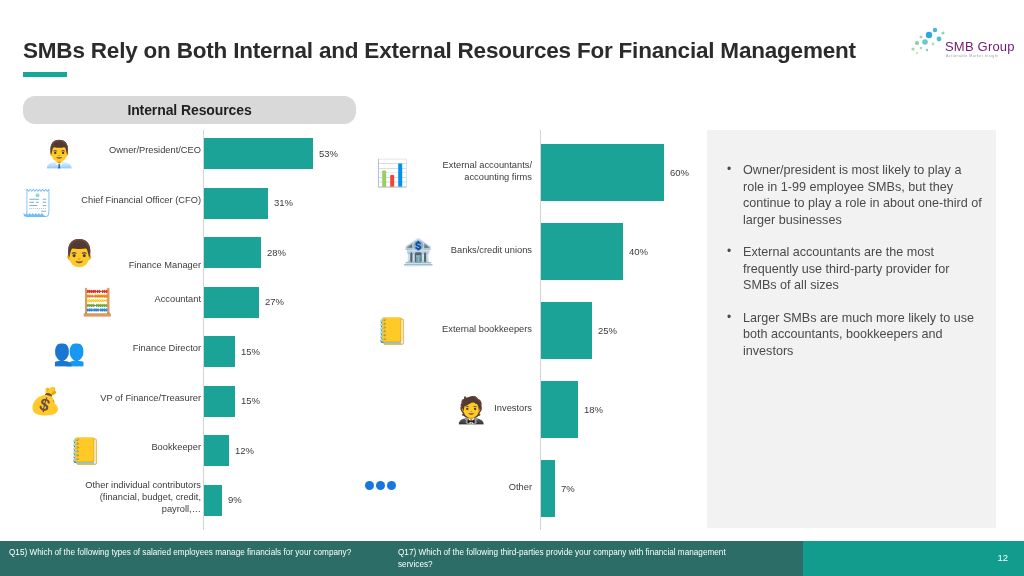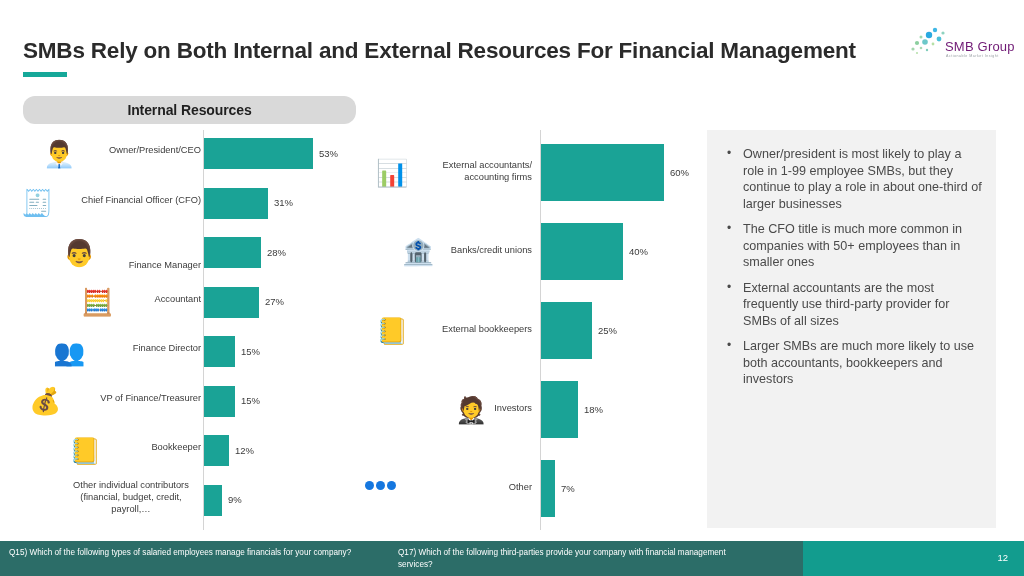--- a/index.html
+++ b/index.html
@@ -76,21 +76,21 @@
   }
 
   
   .bullets {
     position: absolute; left: 707px; top: 130px; width: 289px; height: 398px;
     background: #f2f2f2; padding: 16px 14px 10px 14px;
   }
   .bullets ul { list-style: none; }
   .bullets li {
     position: relative; padding-left: 22px; margin-bottom: 9px;
-    font-size: 12.6px; line-height: 16.5px; color: #4a4a4a;
+    font-size: 12.6px; line-height: 16.5px; color: #4a4a4a; margin-top: 16px;
   }
   .bullets li::before {
     content: "•"; position: absolute; left: 6px; top: -1px;
     font-size: 12px; color: #4a4a4a;
   }
 
   
   .footer { position: absolute; left: 0; top: 541px; width: 1024px; height: 35px; }
   .footer-dark {
     position: absolute; left: 0; top: 0; width: 803px; height: 35px; background: #2c6d68;
@@ -178,21 +178,21 @@
         <div class="bar" style="left: 181px; top: 8px; width: 31px; height: 31px; background: rgb(26, 163, 150);"></div>
         <div class="bar-value" style="left: 218px; top: 18.5px;">15%</div>
       </div>
       <div class="row" style="top: 297px; height: 49.5px;">
         <div class="row-icon" style="left: 48px; top: 8.5px; width: 30px; height: 30px;">📒</div>
         <div class="row-label" style="top: 14px;">Bookkeeper</div>
         <div class="bar" style="left: 181px; top: 8px; width: 25px; height: 31px; background: rgb(26, 163, 150);"></div>
         <div class="bar-value" style="left: 212px; top: 18.5px;">12%</div>
       </div>
       <div class="row" style="top: 346.5px; height: 49.5px;">
-        <div class="row-label" style="top: 2px; text-align: center;">Other individual contributors (financial, budget, credit, payroll,…</div>
+        <div class="row-label" style="top: 2px;">Other individual contributors (financial, budget, credit, payroll,…</div>
         <div class="bar" style="left: 181px; top: 8px; width: 18px; height: 31px; background: rgb(26, 163, 150);"></div>
         <div class="bar-value" style="left: 205px; top: 18.5px;">9%</div>
       </div>
     </div>
 
   <div class="chart" id="chart-external">
     <div class="axis"></div>
   <div class="row" style="top: 4px; height: 79px;">
         <div class="row-icon" style="left: 6px; top: 23.5px; width: 30px; height: 30px;">📊</div>
         <div class="row-label" style="top: 25px;">External accountants/ accounting firms</div>
@@ -227,21 +227,20 @@
         </div>
         <div class="row-label" style="top: 31px;">Other</div>
         <div class="bar" style="left: 169px; top: 10px; width: 14px; height: 57px; background: rgb(26, 163, 150);"></div>
         <div class="bar-value" style="left: 189px; top: 33.5px;">7%</div>
       </div>
     </div>
 
   <div class="bullets">
     <ul id="bullet-list">
         <li>Owner/president is most likely to play a role in 1-99 employee SMBs, but they continue to play a role in about one-third of larger businesses</li>
-        <li>The CFO title is much more common in companies with 50+ employees than in smaller ones</li>
         <li>External accountants are the most frequently use third-party provider for SMBs of all sizes</li>
         <li>Larger SMBs are much more likely to use both accountants, bookkeepers and investors</li>
       </ul>
   </div>
 
   <div class="footer">
     <div class="footer-dark"></div>
     <div class="footer-light"></div>
     <div class="footer-q" id="footer-q15">Q15) Which of the following types of salaried employees manage financials for your company?</div>
     <div class="footer-q" id="footer-q17">Q17) Which of the following third-parties provide your company with financial management services?</div>

